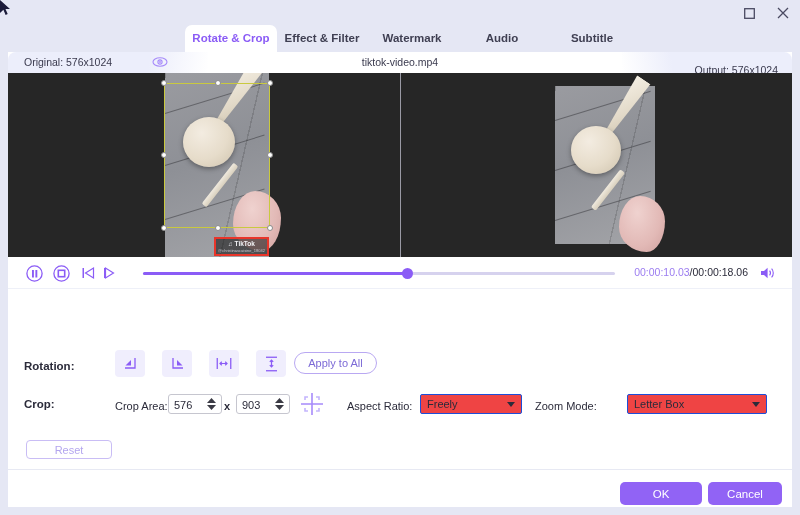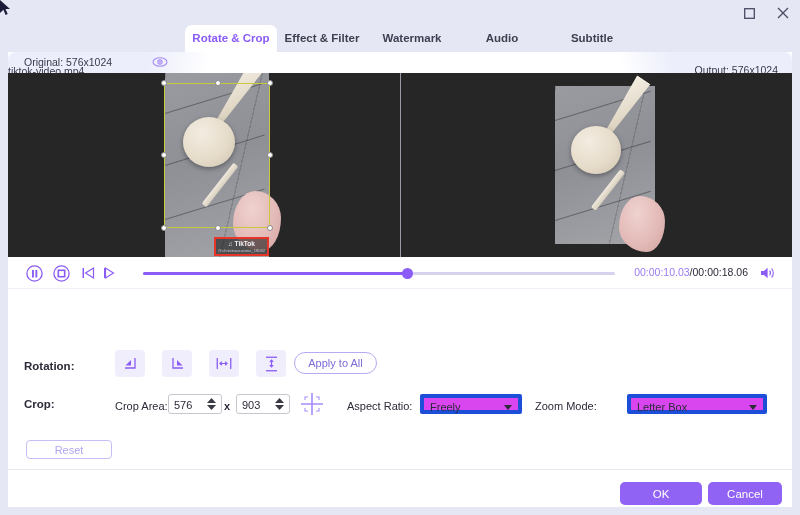--- a/index.html
+++ b/index.html
@@ -80,21 +80,21 @@
   .info-left {
     position: absolute; left: 16px; top: 4px;
     font-size: 10.5px; color: #3a3a4e;
   }
   .eye-icon {
     position: absolute; left: 144px; top: 3px;
     width: 16px; height: 14px; color: #a78bfa;
   }
   .info-center {
     position: absolute; left: 0; top: 4px; width: 784px;
-    text-align: left; font-size: 10.5px; color: #3a3a4e; margin-top: 9px;
+    text-align: center; font-size: 10.5px; color: #3a3a4e;
   }
   .info-right {
     position: absolute; right: 14px; top: 12px;
     font-size: 10.5px; color: #3a3a4e;
   }
   .strip-shade-l {
     position: absolute; left: 0; top: 0; width: 200px; height: 21px;
     background: linear-gradient(100deg, #eceefb 0%, #eceefb 70%, #ffffff 100%);
     border-radius: 8px 0 0 0;
   }
@@ -293,22 +293,22 @@
   .sp-h { left: 228px; }
 
   .center-icon {
     position: absolute; left: 291px; top: 101px;
     width: 26px; height: 26px; color: #a78bfa;
   }
 
   .select {
     position: absolute; top: 104px;
     height: 20px;
-    border: 4px solid #1d4ed8; border-radius: 2px;
-    background: #d946ef;
+    border: 1px solid #1d4ed8; border-radius: 2px;
+    background: #ef4444;
     font-size: 11px; color: #2b2b3a;
   }
   .sel-aspect { left: 412px; width: 102px; }
   .sel-zoom   { left: 587px; width: 140px; margin-left: 32px; }
   .select .val { position: absolute; left: 6px; top: 3px; }
   .select .caret {
     position: absolute; right: 6px; top: 7px;
     width: 0; height: 0;
     border-left: 4px solid transparent;
     border-right: 4px solid transparent;

